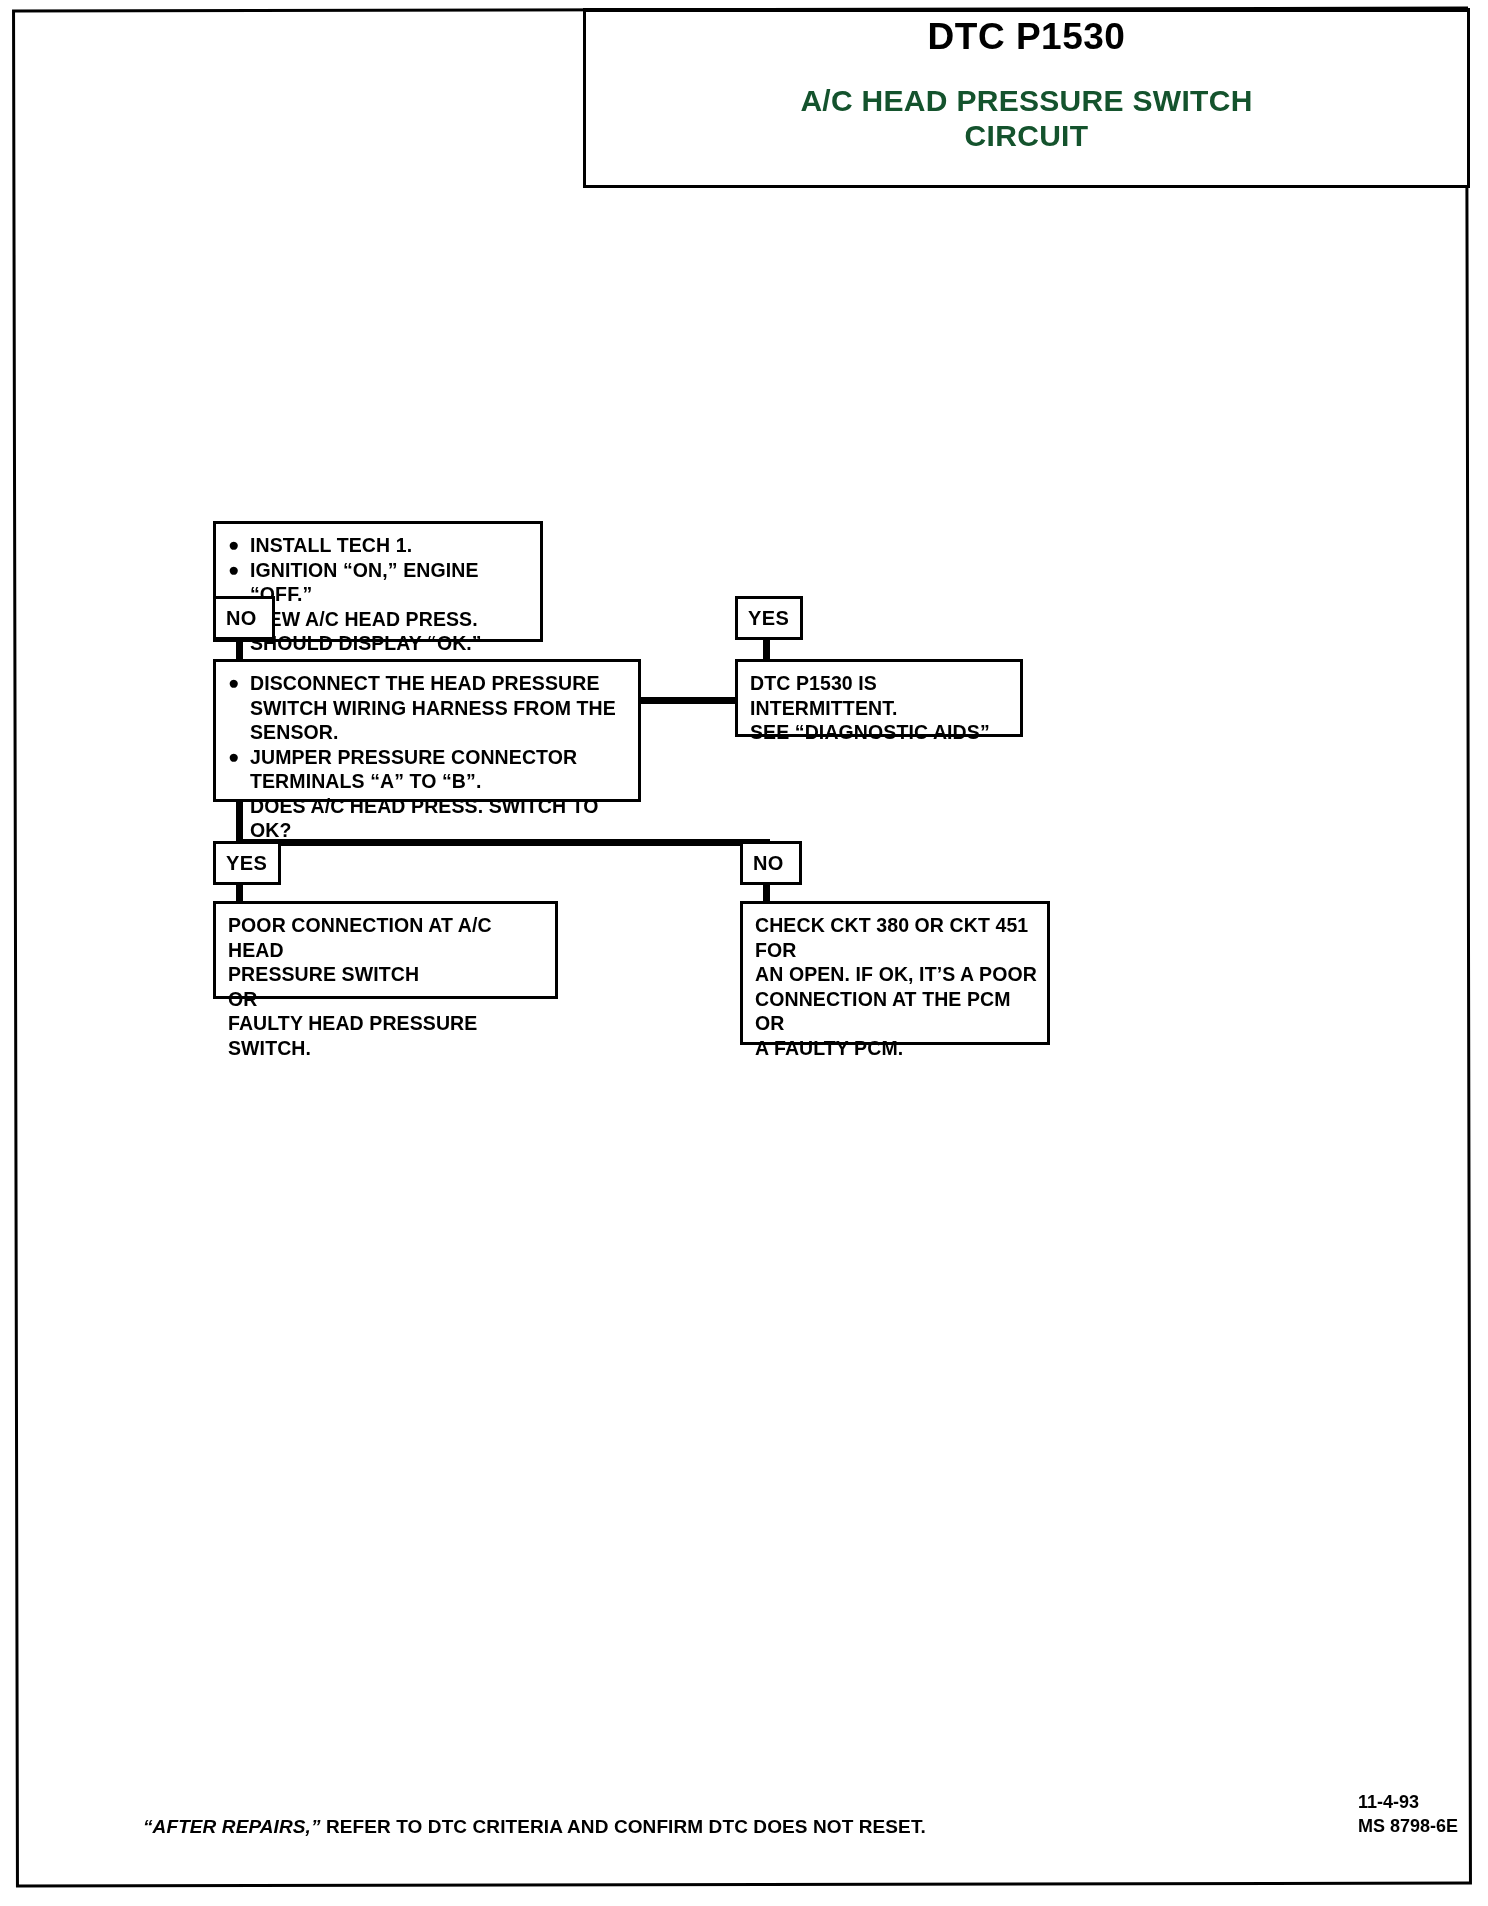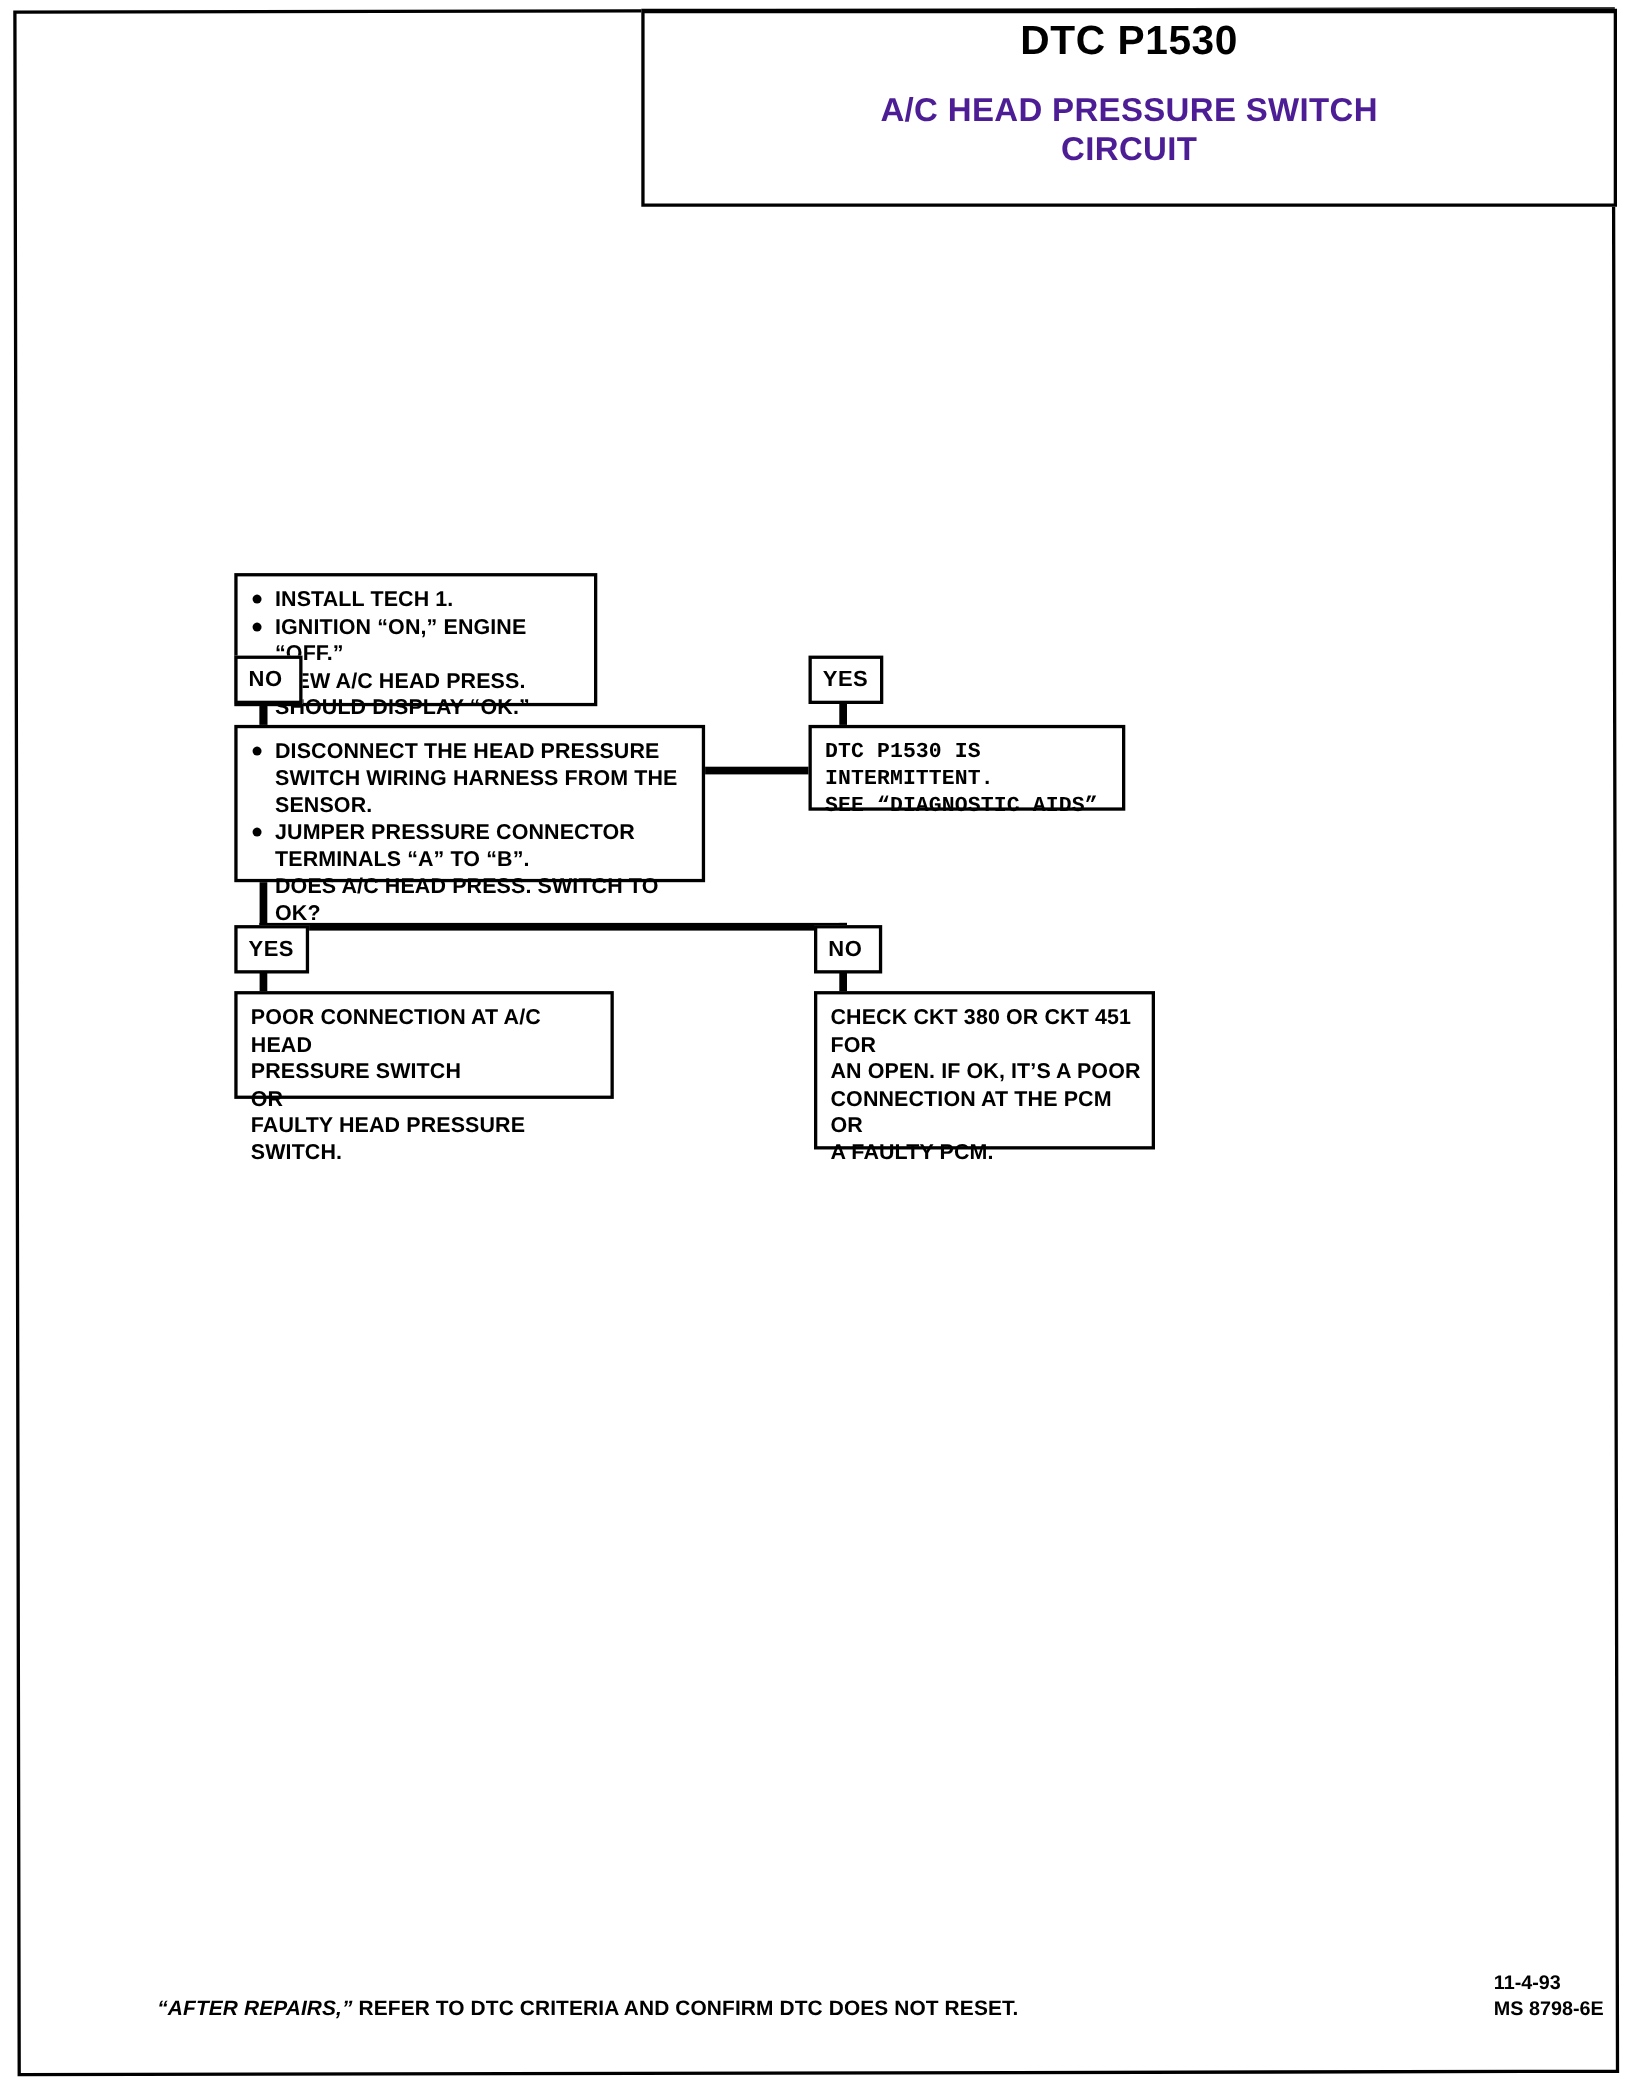--- a/index.html
+++ b/index.html
@@ -50,21 +50,21 @@
     margin-top: 4px;
     color: #000;
   }
   .header-sub {
     text-align: center;
     font-size: 30px;
     font-weight: bold;
     line-height: 1.15;
     margin-top: 26px;
     letter-spacing: 0.3px;
-    color: #4c1d95;
+    color: #14532d;
   }
 
   
   .fbox {
     position: absolute;
     border: 3px solid #000;
     box-sizing: border-box;
     background: #fff;
     color: #000;
     font-weight: bold;
@@ -180,21 +180,21 @@
   <div class="ln-h" style="left:236px; top:697px; width:700px;"></div>
   <div class="ln-v" style="left:929px; top:697px; height:30px;"></div>
   <div class="ln-v" style="left:236px; top:697px; height:30px;"></div>
 
   <div class="chip" style="left:213px; top:596px; width:62px; height:44px;">NO</div>
   <div class="chip" style="left:735px; top:596px; width:68px; height:44px;">YES</div>
 
   <div class="ln-v" style="left:236px; top:638px; height:26px;"></div>
   <div class="ln-v" style="left:763px; top:638px; height:26px;"></div>
 
-  <div class="fbox" style="left:735px; top:659px; width:288px; height:78px;font-family:Liberation Mono, monospace;">
+  <div class="fbox" style="left:735px; top:659px; width:288px; height:78px;">
     <div class="pad">
       <div class="noind-row">DTC P1530 IS INTERMITTENT.</div>
       <div class="noind-row">SEE “DIAGNOSTIC AIDS”</div>
     </div>
   </div>
 
   <div class="fbox" style="left:213px; top:659px; width:428px; height:143px;">
     <div class="pad">
       <div class="bullet-row">
         <span class="bullet-dot">●</span>

